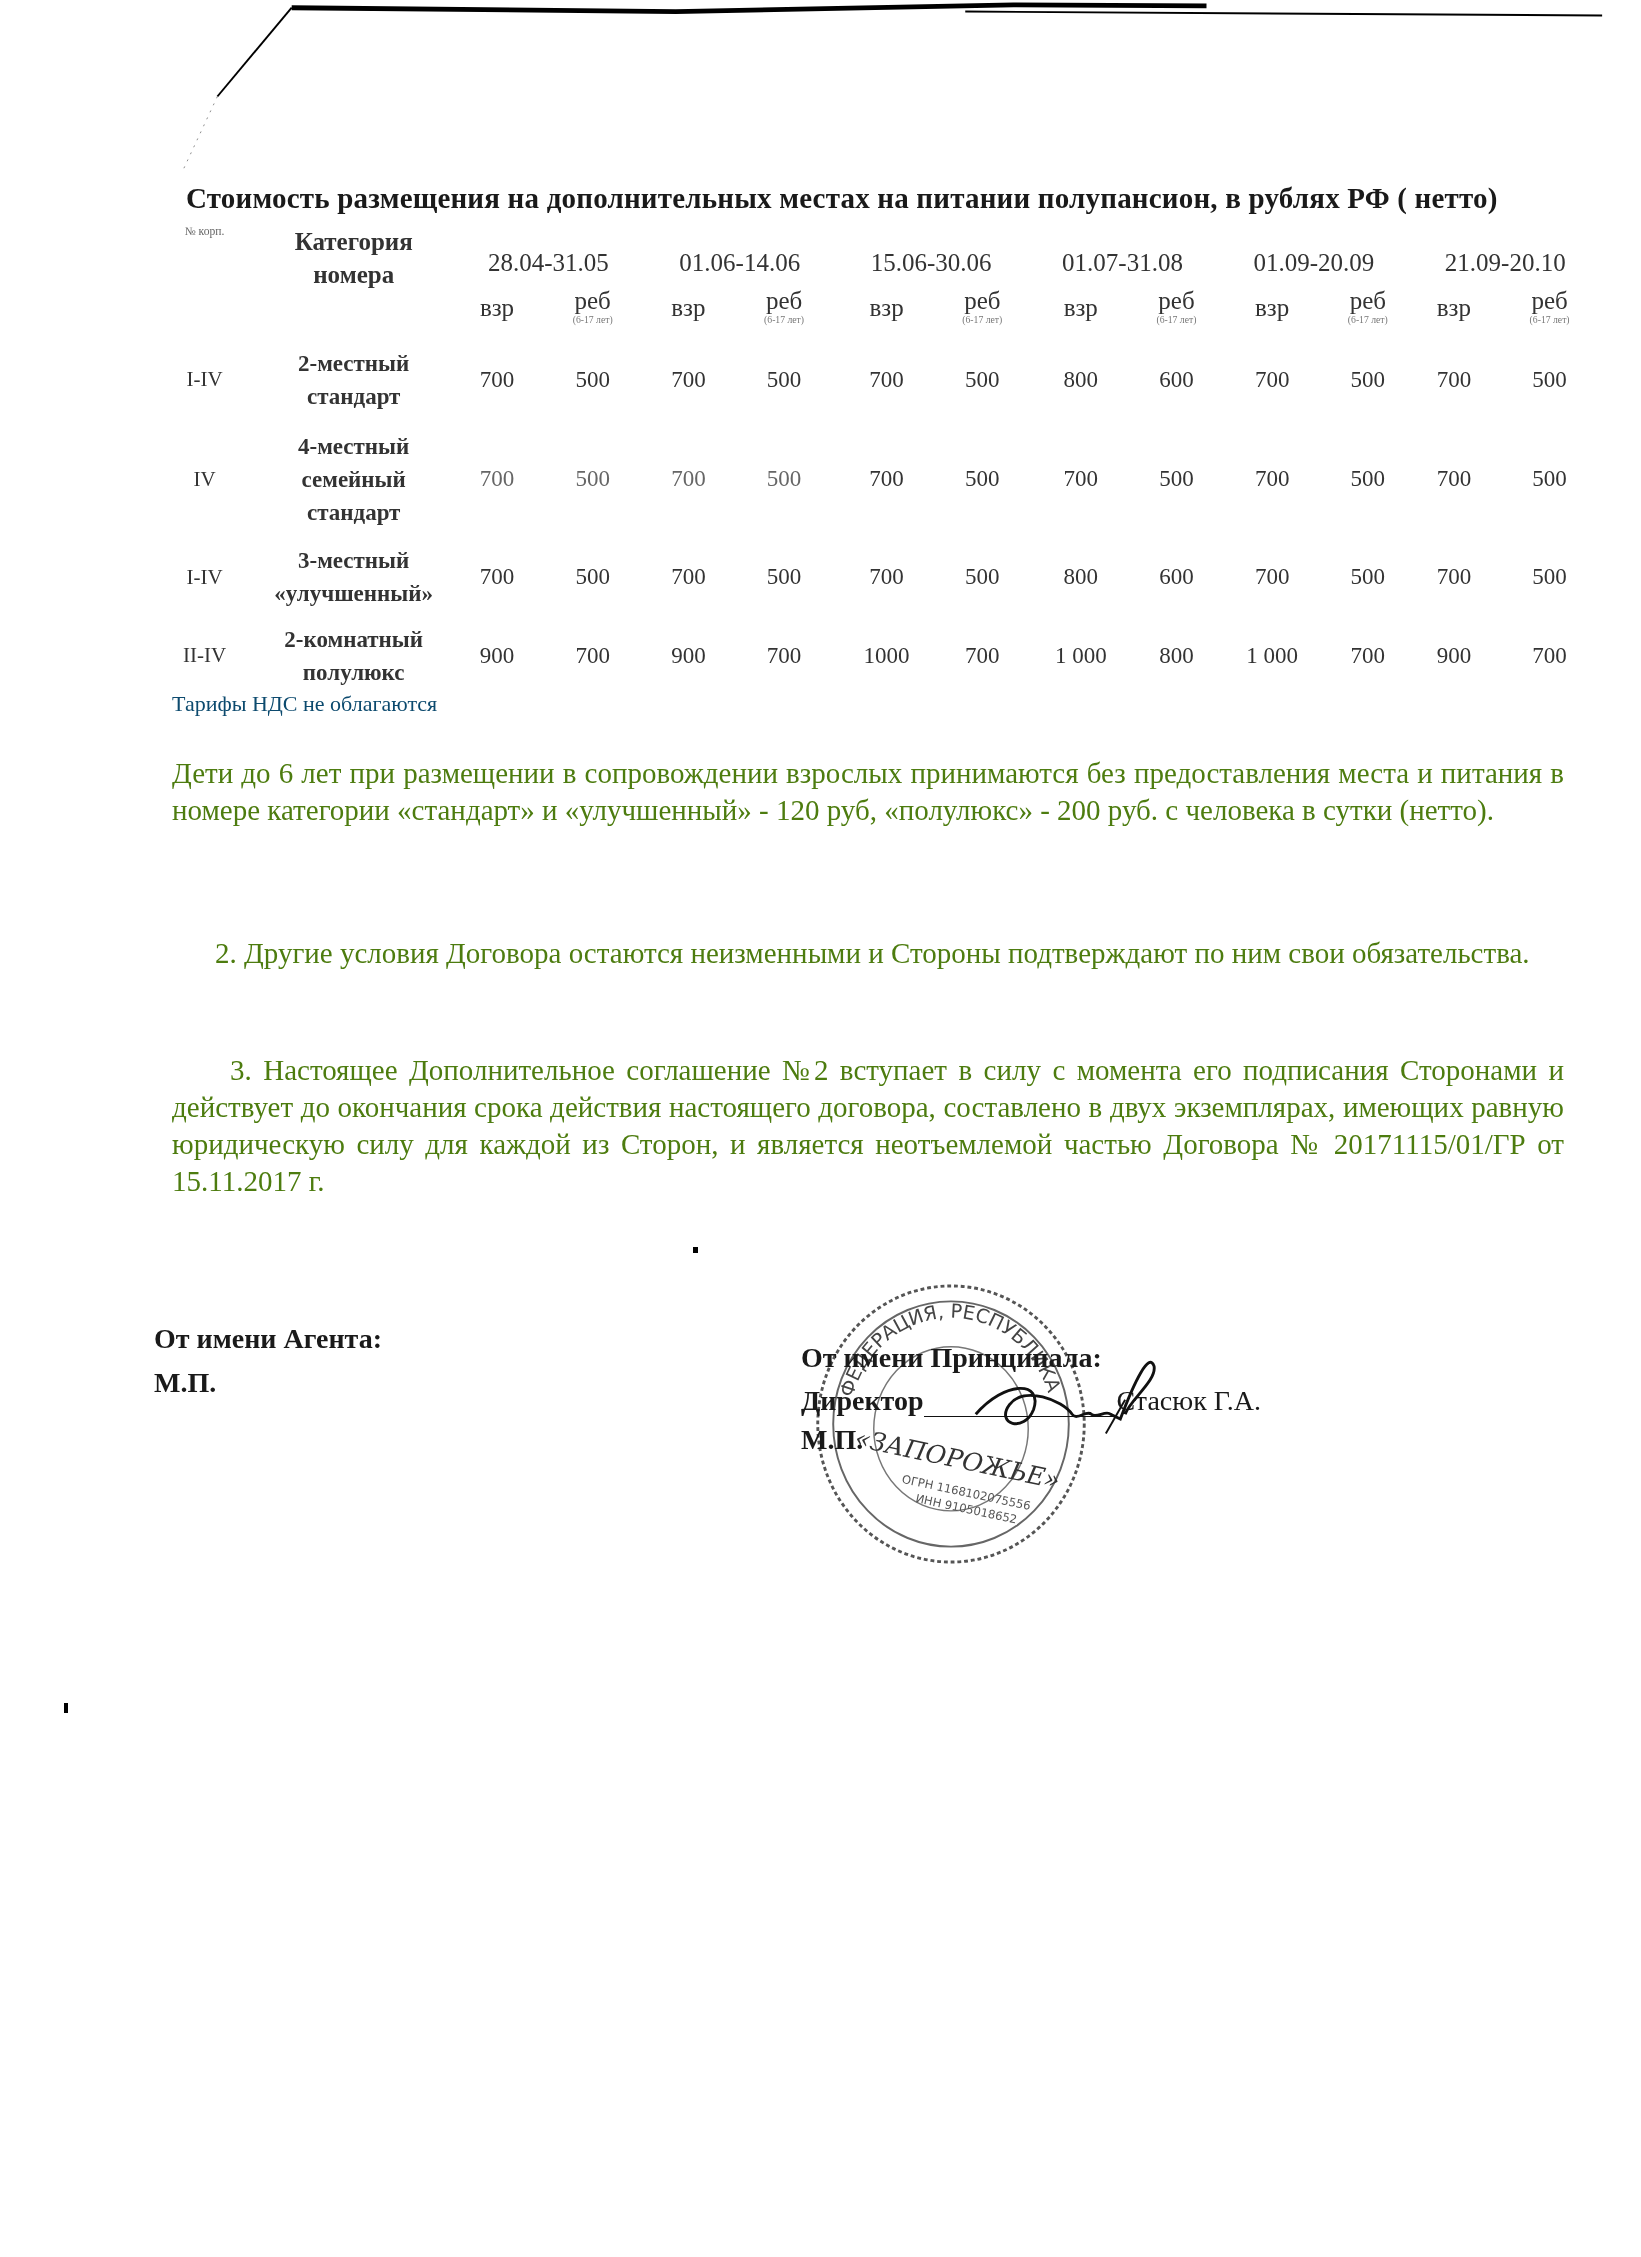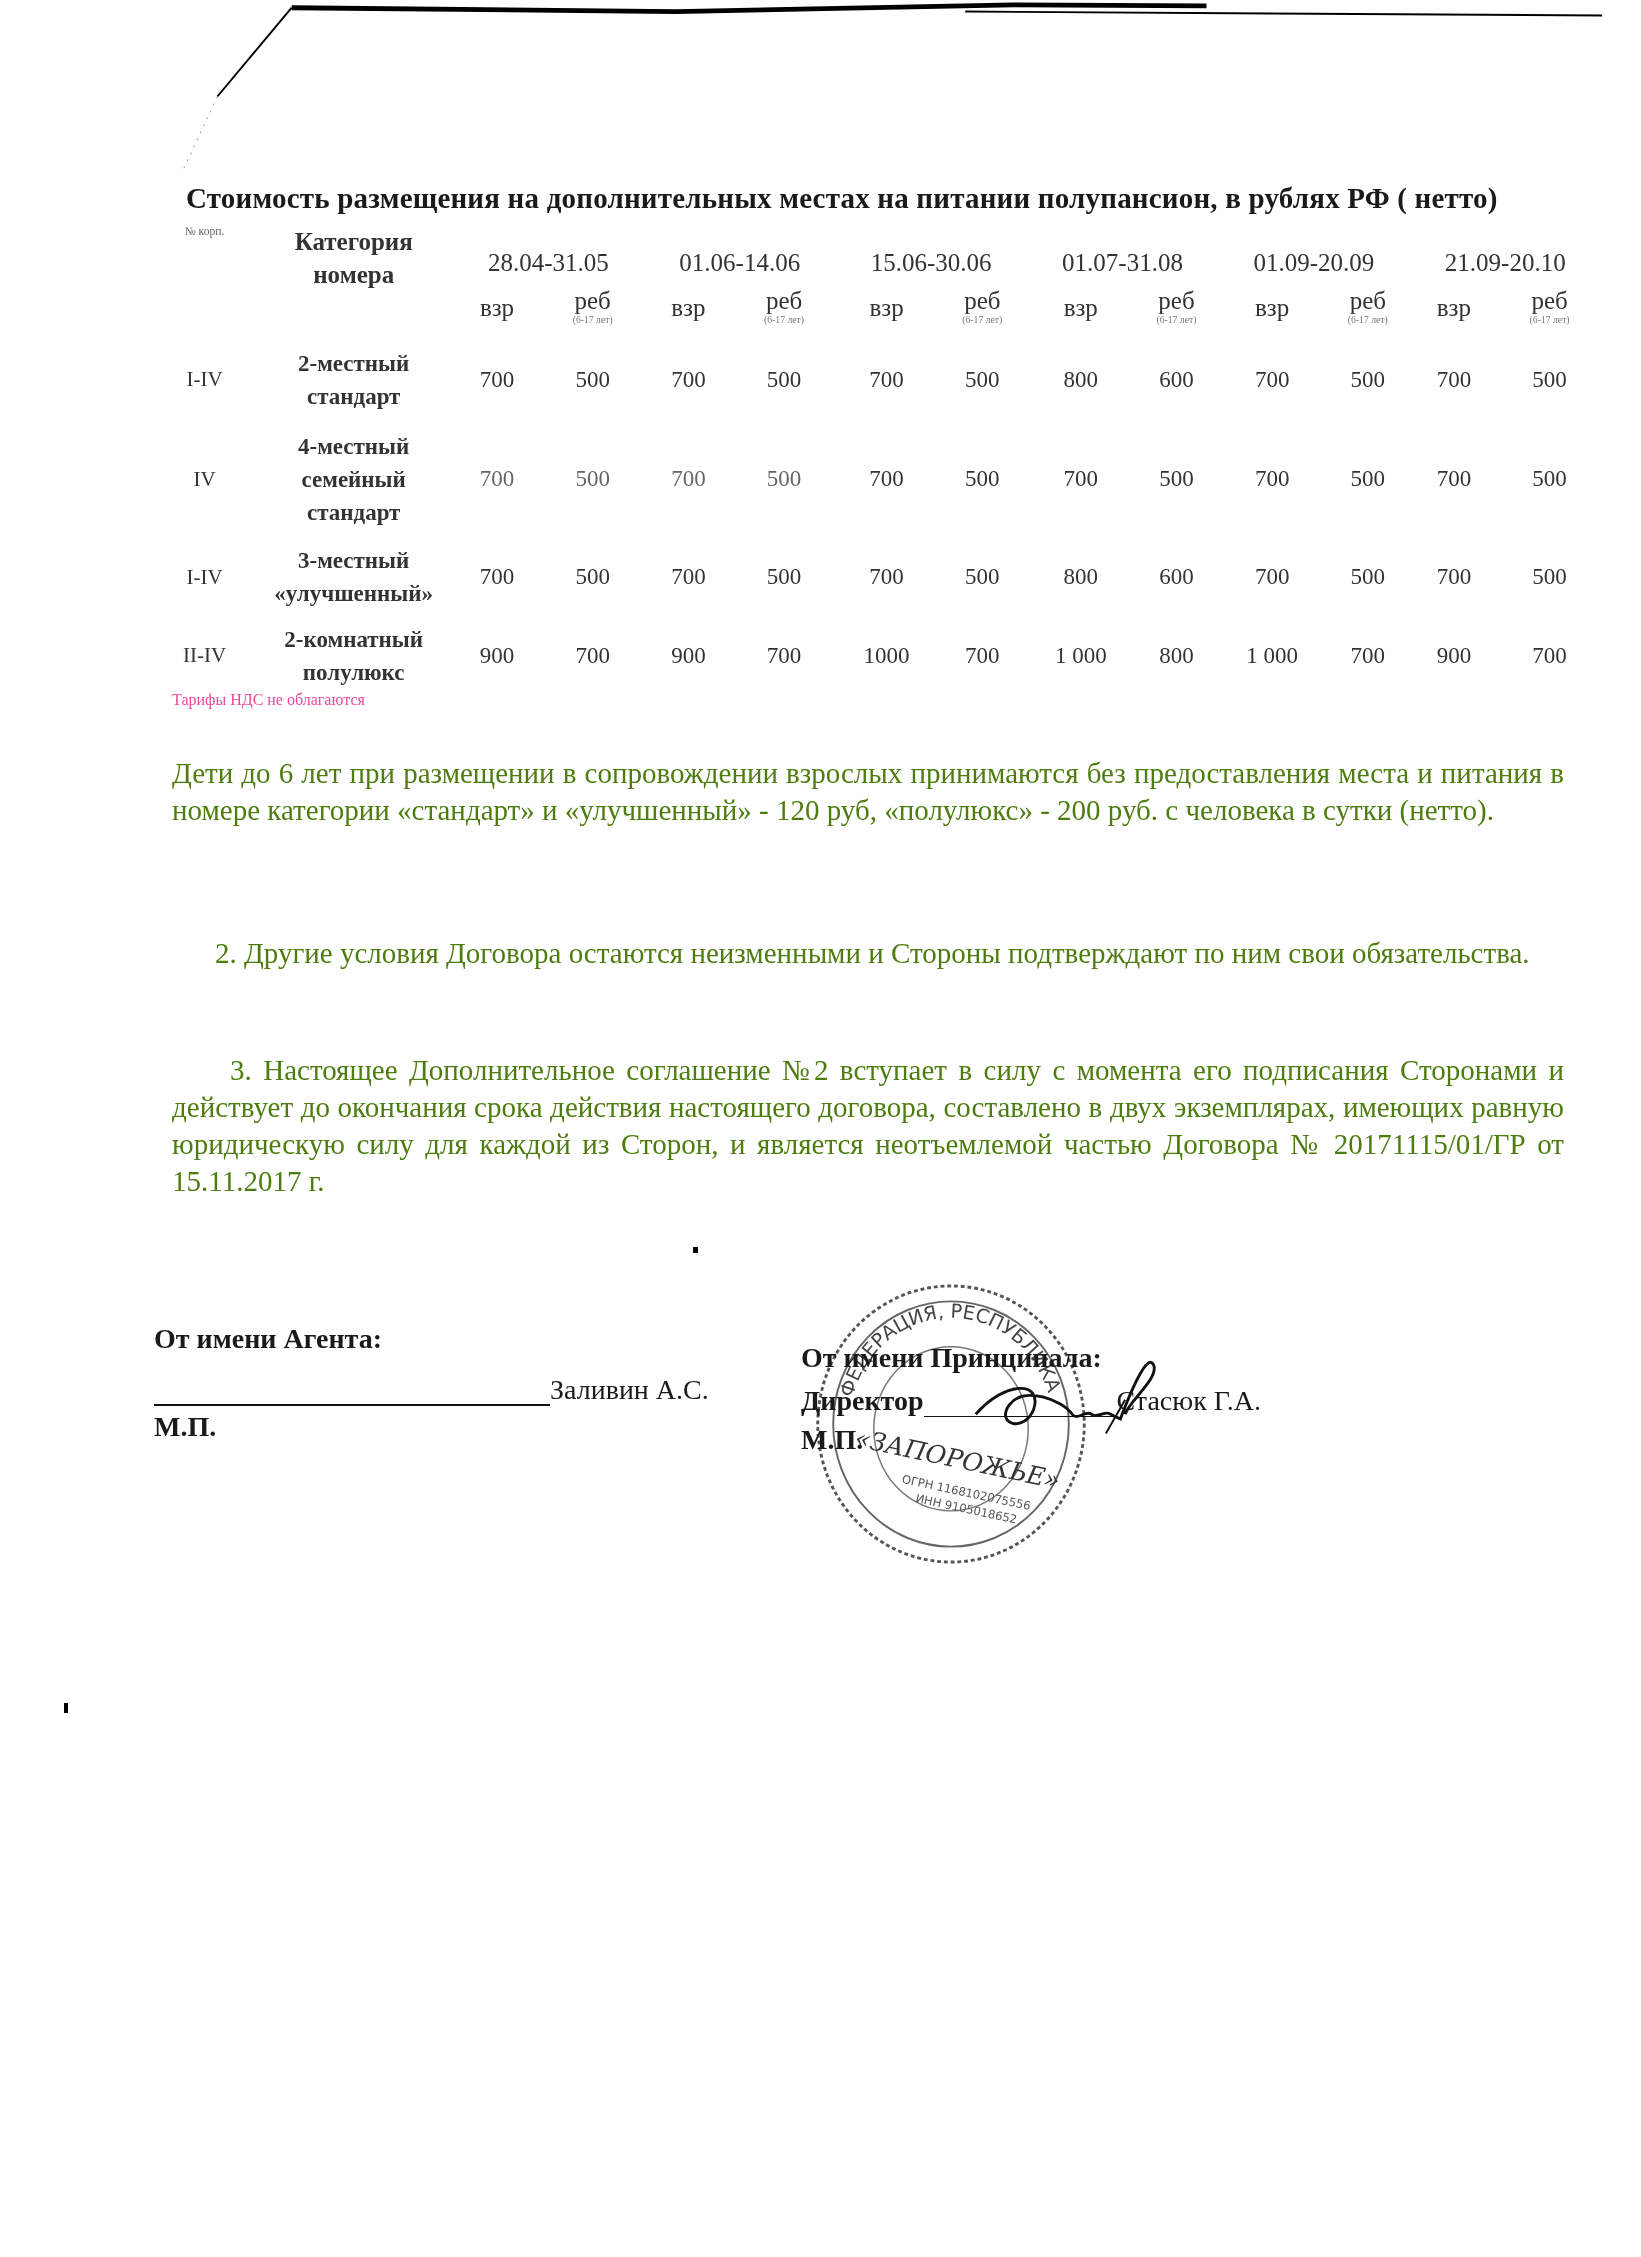--- a/index.html
+++ b/index.html
@@ -26,21 +26,21 @@
     .hdr-sub td { height: 60px; vertical-align: top; padding-top: 5.8px; }
     .sub-label { font-size: 25px; display: block; line-height: 25px; }
     .sub-note { font-size: 9.7px; display: block; color: #777; line-height: 13.5px; }
     .num-hdr { font-size: 11.6px; color: #666; vertical-align: top !important; padding-top: 7.7px !important; }
     .row-std td { height: 85px; }
     .row-fam td { height: 114px; }
     .row-imp td { height: 82px; }
     .row-lux td { height: 75px; }
     .faded { color: #666; }
 
-    .vat-note { position: absolute; left: 172px; top: 691px; font-size: 16px; color: #ec4899; }
+    .vat-note { position: absolute; left: 172px; top: 691px; font-size: 22px; color: #0c4a6e; }
 
     .para {
       position: absolute; left: 172px; width: 1392px; font-size: 29px; line-height: 37px;
       text-align: justify; color: #4d7c0f; font-family: Liberation Serif, serif;
     }
     .p1 { top: 755px; }
     .p2 { top: 935px; text-indent: 43px; }
     .p3 { top: 1052px; text-indent: 58px; }
 
     .sig-left { position: absolute; left: 154px; top: 1323px; font-size: 28px; font-weight: bold; }
@@ -198,23 +198,20 @@
   </table>
 
   <div class="vat-note">Тарифы НДС не облагаются</div>
 
   <div class="para p1">Дети до 6 лет при размещении в сопровождении взрослых принимаются без предоставления места и питания в номере категории «стандарт» и «улучшенный» - 120 руб, «полулюкс» - 200 руб. с человека в сутки (нетто).</div>
   <div class="para p2">2. Другие условия Договора остаются неизменными и Стороны подтверждают по ним свои обязательства.</div>
   <div class="para p3">3. Настоящее Дополнительное соглашение №2 вступает в силу с момента его подписания Сторонами и действует до окончания срока действия настоящего договора, составлено в двух экземплярах, имеющих равную юридическую силу для каждой из Сторон, и является неотъемлемой частью Договора № 20171115/01/ГР от 15.11.2017 г.</div>
 
   <div class="sig-left">
     <div class="row">От имени Агента:</div>
-    <div class="row">
-      <span class="line"></span><span class="name">Заливин А.С.</span>
-    </div>
     <div class="row">М.П.</div>
   </div>
 
   <svg class="stamp" viewBox="0 0 290 300">
     <defs>
       <path id="stampArc" d="M 40 150 A 105 110 0 0 1 250 150"></path>
     </defs>
     <ellipse cx="145" cy="150" rx="138" ry="143" fill="none" stroke="#555" stroke-width="3" stroke-dasharray="4 3"></ellipse>
     <ellipse cx="145" cy="150" rx="122" ry="127" fill="none" stroke="#666" stroke-width="2"></ellipse>
     <ellipse cx="145" cy="155" rx="80" ry="85" fill="none" stroke="#777" stroke-width="1.5"></ellipse>

